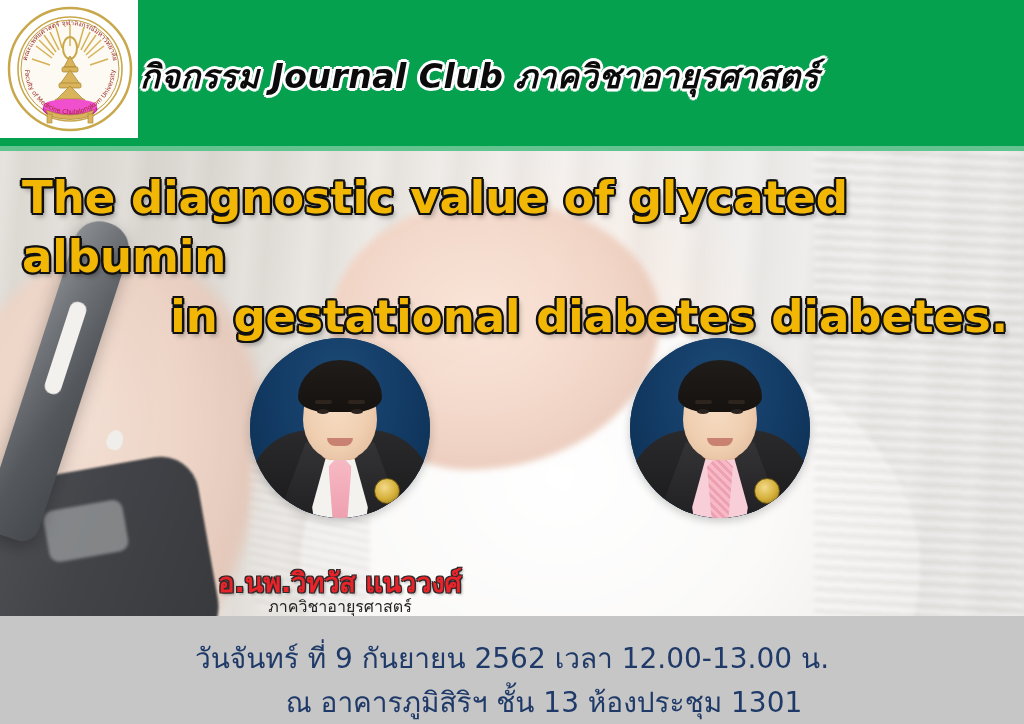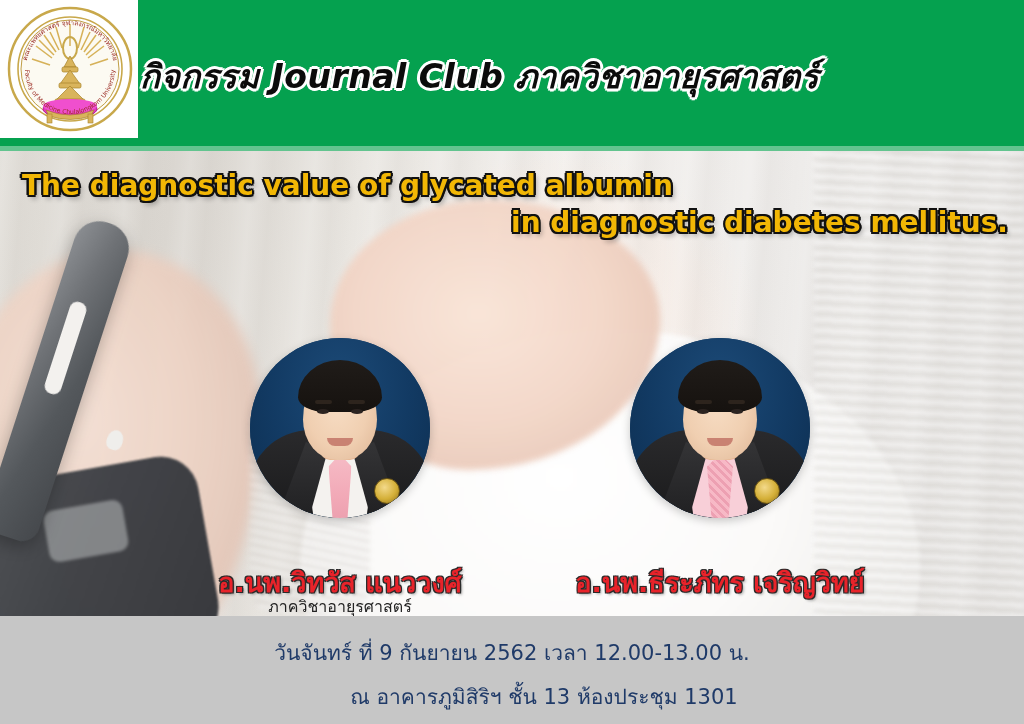--- a/index.html
+++ b/index.html
@@ -182,21 +182,21 @@
       -2px  2px 0 #fff,  2px  2px 0 #fff,
       -3px  0   0 #fff,  3px  0   0 #fff,
        0   -3px 0 #fff,  0    3px 0 #fff;
   }
 
   
   .main-title {
     position: absolute;
     left: 14px; top: 168px;
     width: 1000px;
-    font-size: 28px;
+    font-size: 45px;
     font-weight: bold;
     line-height: 1.32;
     color: #F2B705;
     text-align: right;
     text-shadow:
       -1.6px -1.6px 0 #111, 1.6px -1.6px 0 #111,
       -1.6px  1.6px 0 #111, 1.6px  1.6px 0 #111,
       -2.4px  0    0 #111,  2.4px  0    0 #111,
        0    -2.4px 0 #111,  0     2.4px 0 #111,
        3px   4px   5px rgba(0,0,0,0.30);
@@ -338,21 +338,21 @@
   .footer-band {
     position: absolute;
     left: 0; top: 616px;
     width: 1024px; height: 108px;
     background: #c6c6c6;
   }
   .footer-line {
     position: absolute;
     width: 1024px;
     text-align: center;
-    font-size: 21px;
+    font-size: 28px;
     color: #1F3A68;
     white-space: nowrap;
   }
   .footer-line1 { top: 636px; }
   .footer-line2 { top: 680px; padding-left: 32px; }
 </style>
 </head>
 <body>
 
 <div id="poster">
@@ -421,21 +421,21 @@
       <text font-size="6.2" fill="#9A2A22" font-family="'DejaVu Sans',sans-serif">
         <textPath href="#arcBot" startOffset="50%" text-anchor="middle">Faculty of Medicine Chulalongkorn University</textPath>
       </text>
     </svg>
   </div>
 
   <div class="header-title">กิจกรรม Journal Club ภาควิชาอายุรศาสตร์</div>
 
   <div class="main-title">
     <span class="line1">The diagnostic value of glycated albumin</span>
-    <span class="line2">in diagnostic diabetes mellitus.</span>
+    <span class="line2">in gestational diabetes diabetes.</span>
   </div>
 
   <div class="portrait p1">
     <div class="face-bg"></div>
     <div class="suit"></div>
     <div class="shirt"></div>
     <div class="tie"></div>
     <div class="lapel-l"></div>
     <div class="lapel-r"></div>
     <div class="pin"></div>
@@ -462,19 +462,18 @@
     <div class="hair"></div>
     <div class="brow-l"></div>
     <div class="brow-r"></div>
     <div class="eye-l"></div>
     <div class="eye-r"></div>
     <div class="mouth"></div>
   </div>
 
   <div class="speaker-name name1">อ.นพ.วิทวัส แนววงศ์</div>
   <div class="speaker-dept dept1">ภาควิชาอายุรศาสตร์</div>
-  <div class="speaker-name name2">อ.นพ.ธีระภัทร เจริญวิทย์</div>
 
   <div class="footer-band"></div>
   <div class="footer-line footer-line1">วันจันทร์ ที่ 9 กันยายน 2562 เวลา 12.00-13.00 น.</div>
   <div class="footer-line footer-line2">ณ อาคารภูมิสิริฯ  ชั้น 13 ห้องประชุม 1301</div>
 
 </div>
 
 </body></html>

